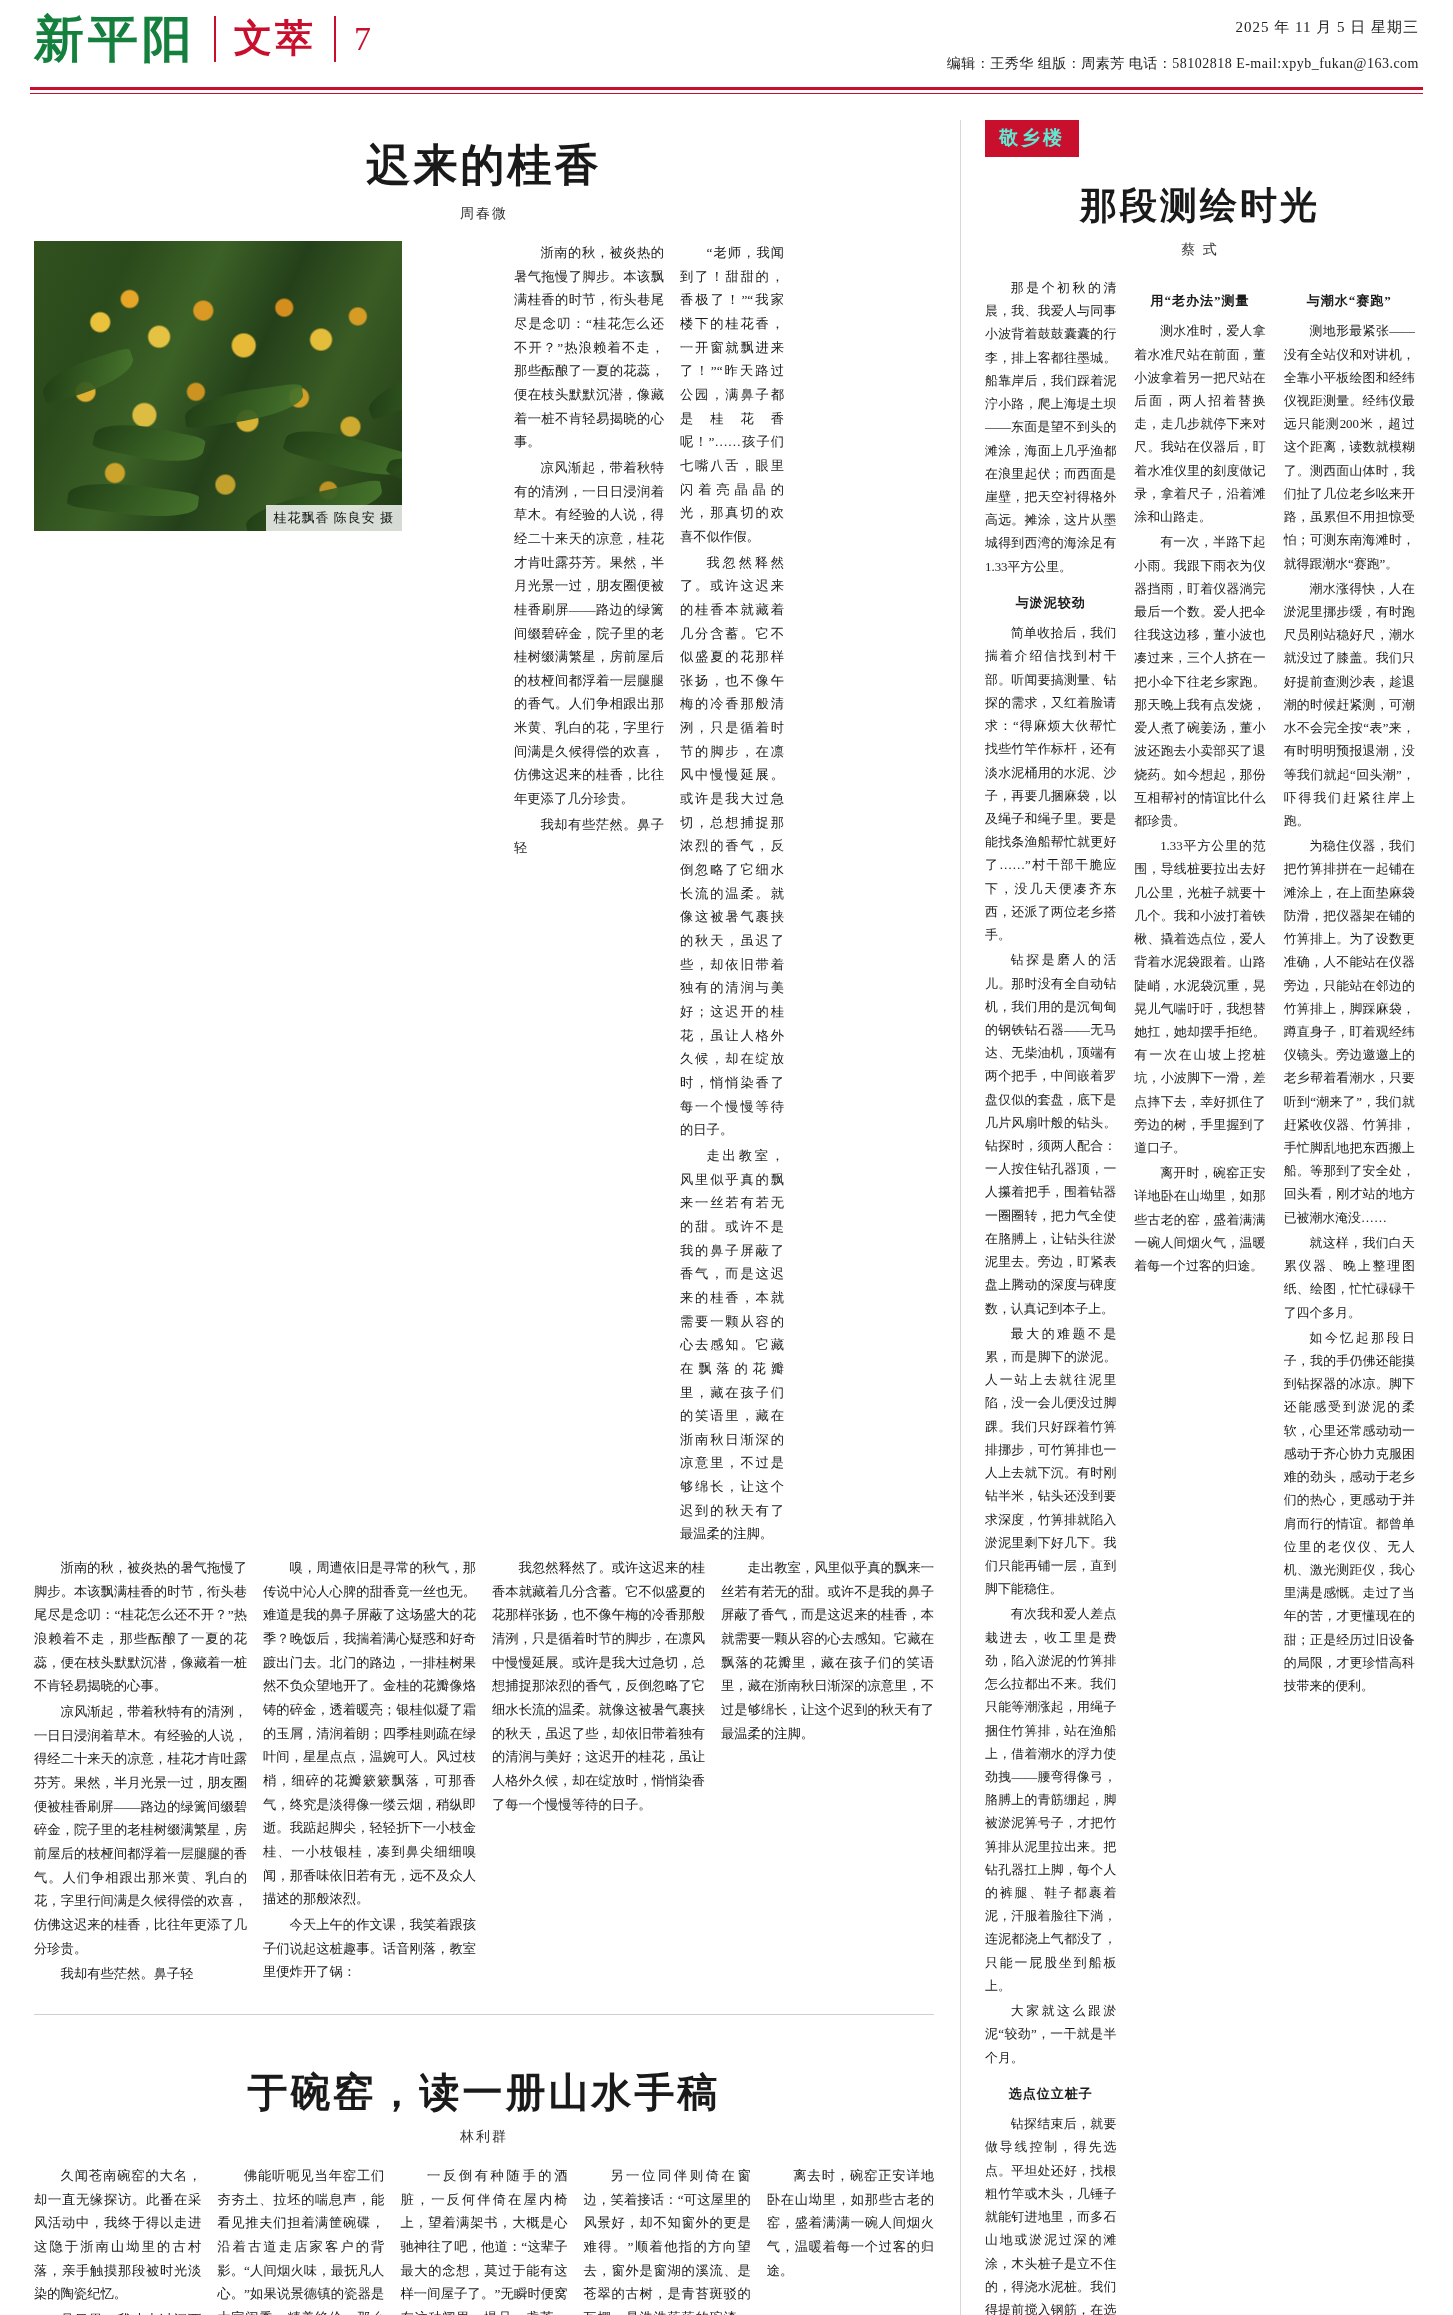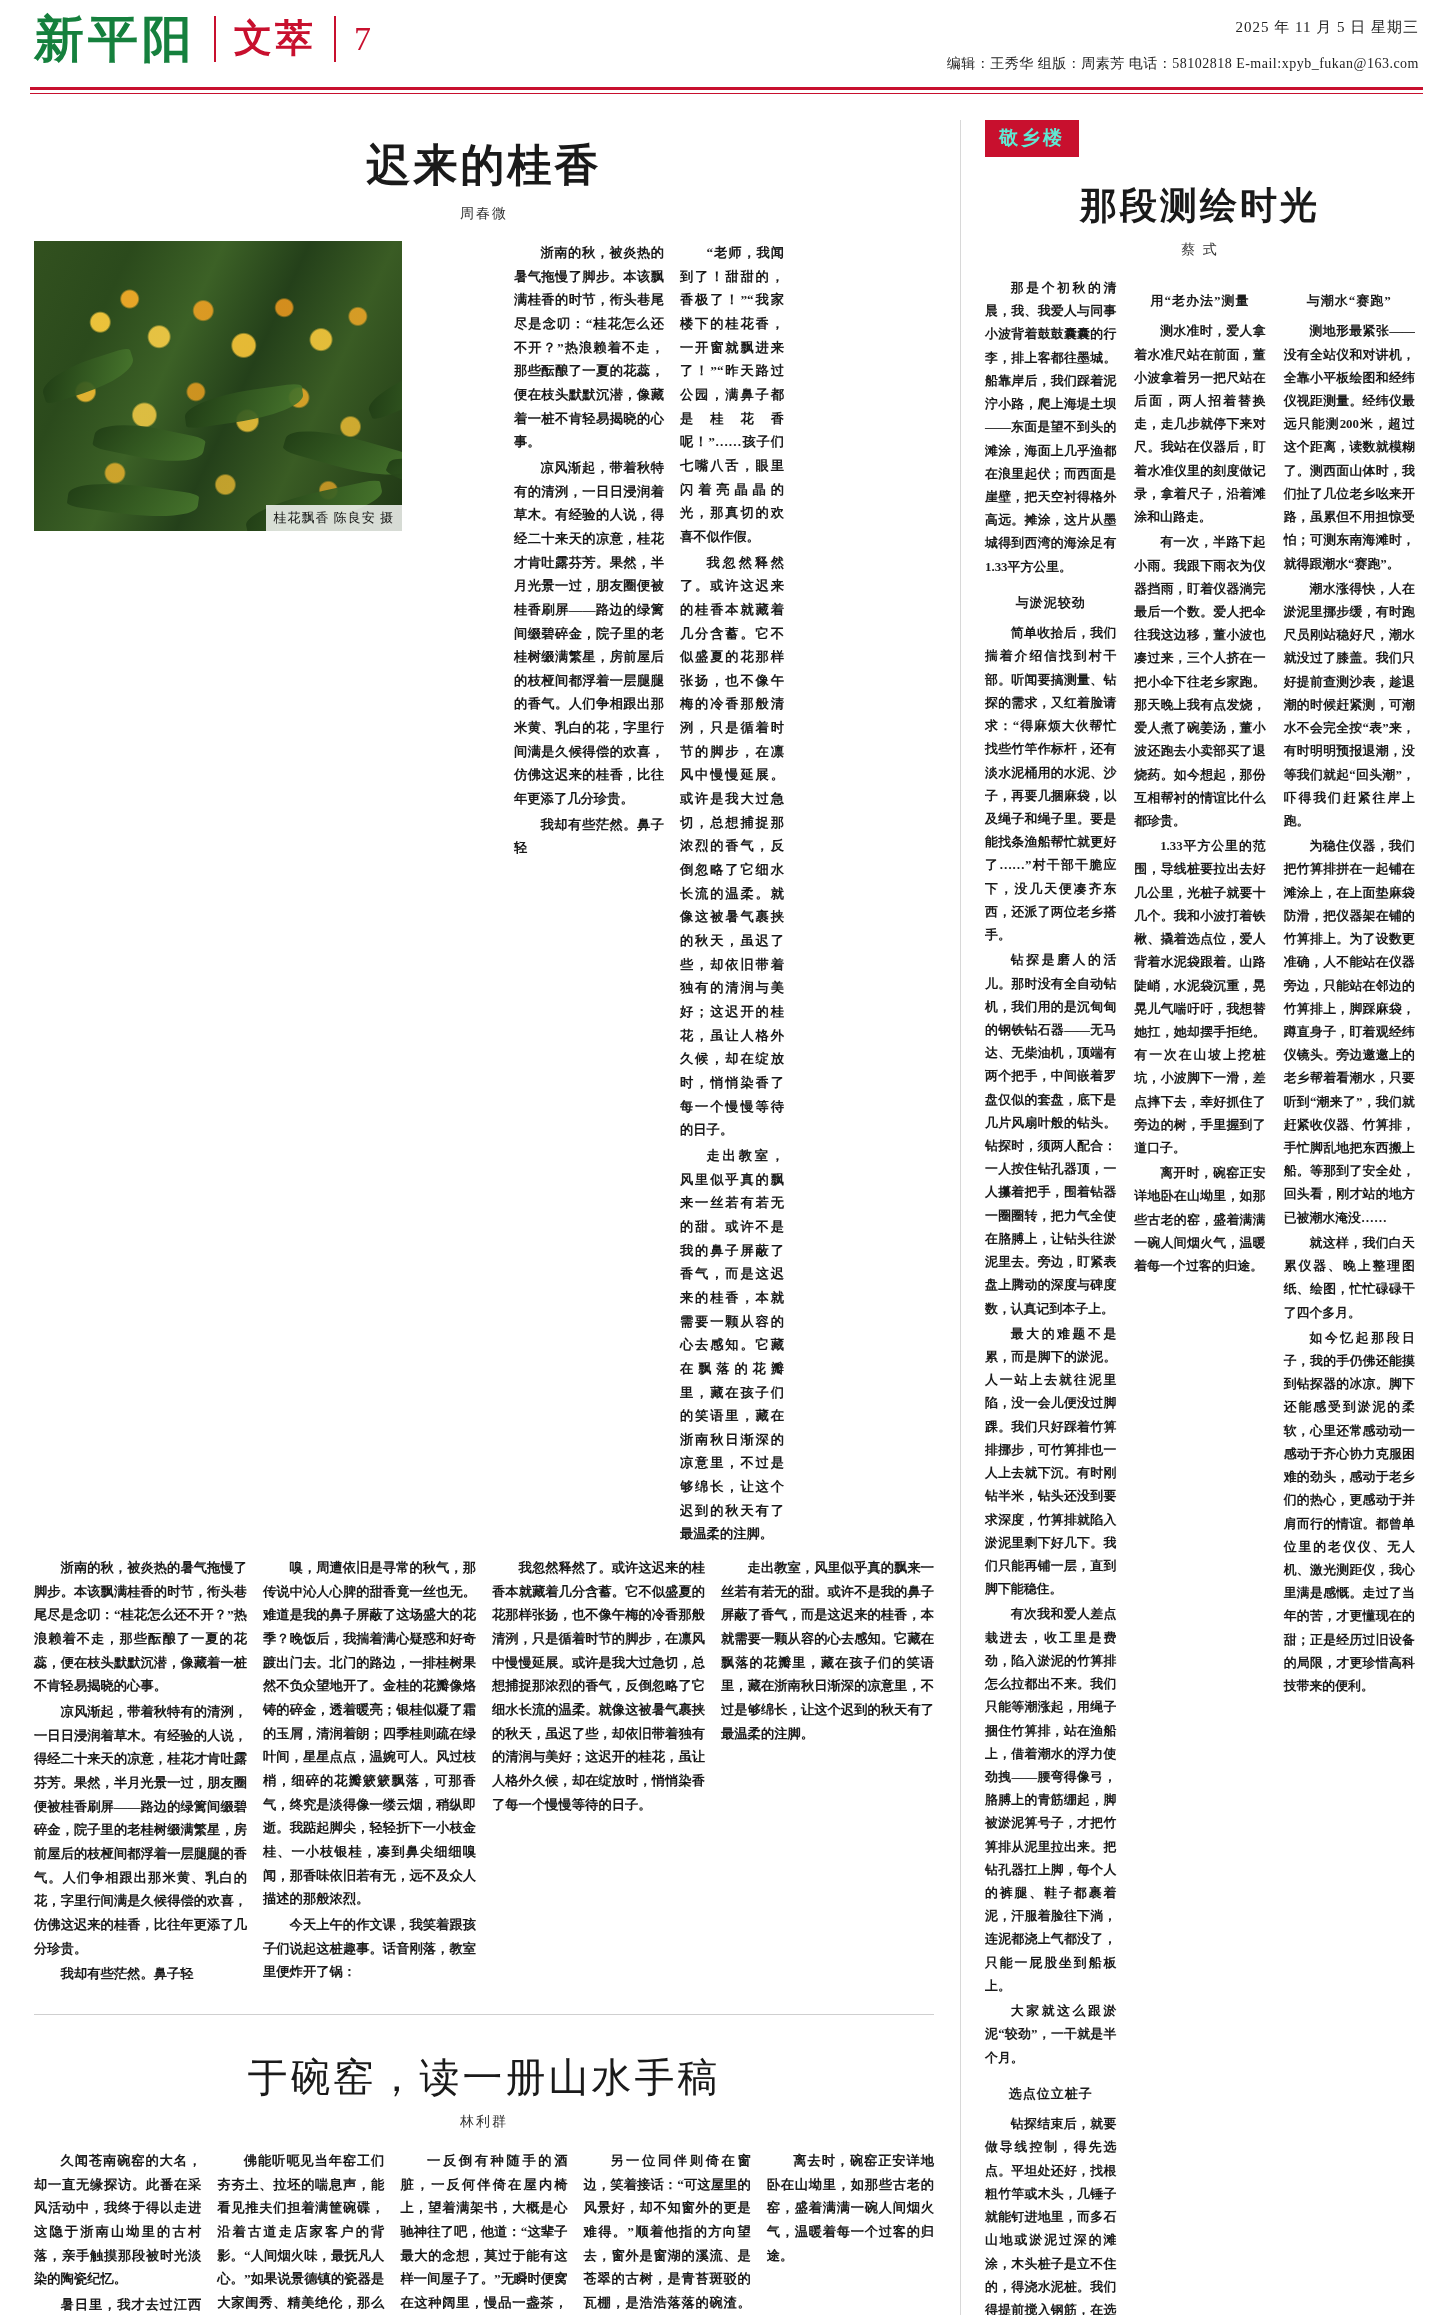--- a/index.html
+++ b/index.html
@@ -82,30 +82,30 @@
     border-radius:60% 12% 60% 12%;
     opacity:0.92;
   }
   .photo-caption-chip {
     position:absolute; right:0; bottom:0;
     background:rgba(255,255,255,0.82);
     font-size:13px; color:#111; padding:4px 8px; letter-spacing:1px;
   }
   .a1-text { flex:1; display:flex; gap:16px; }
   .col { font-size:13.3px; line-height:1.78; text-align:justify; }
-  .col p { margin:0 0 2px 0; text-indent:2em;font-weight:bold; }
+  .col p { margin:0 0 2px 0; text-indent:2em; }
   .narrow { width:104px; }
 
   .a1-lower { display:flex; gap:16px; margin-top:8px; }
   .a1-lower .col { width:calc((100% - 48px)/4); }
 
   
   .headline2 {
-    text-align:center; font-size:40px; font-weight:400; letter-spacing:3px;
-    margin: 35px 0 8px 0;
+    text-align:center; font-size:40px; font-weight:700; letter-spacing:3px;
+    margin: 50px 0 8px 0;
   }
   .a2-grid { display:flex; gap:16px; margin-top:6px; }
   .a2-grid .col { width:calc((100% - 64px)/5); }
 
   .hr-thin { height:1px; background:#cfcfcf; margin:26px 0 0 0; }
 
   
   .section-badge {
     display:inline-block; background:#c8102e; color:#5eead4;
     font-size:19px; font-weight:700; letter-spacing:3px;

